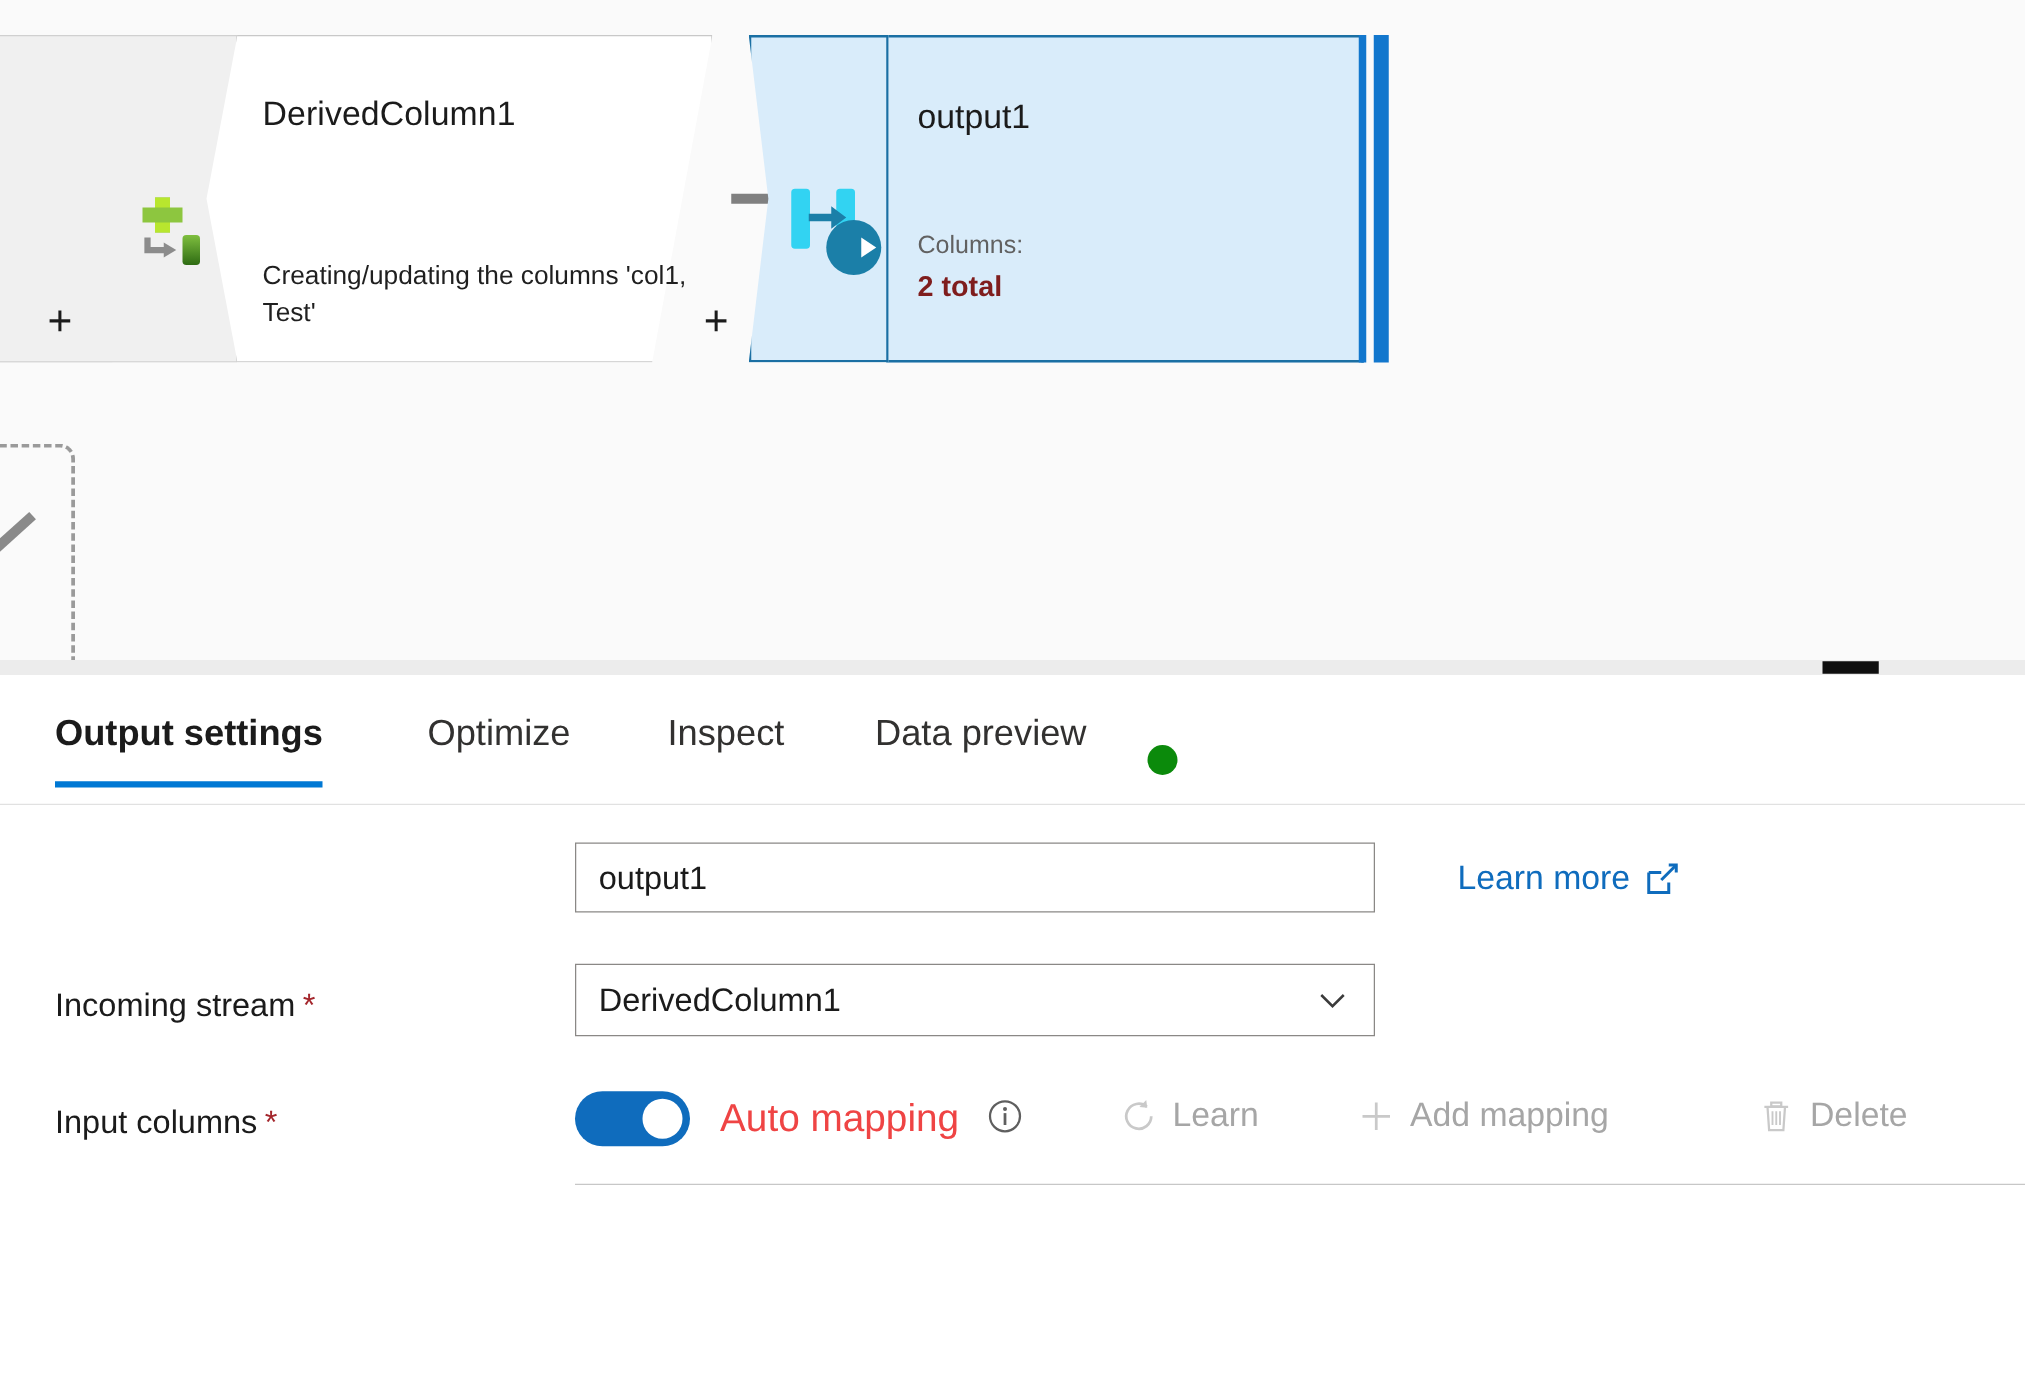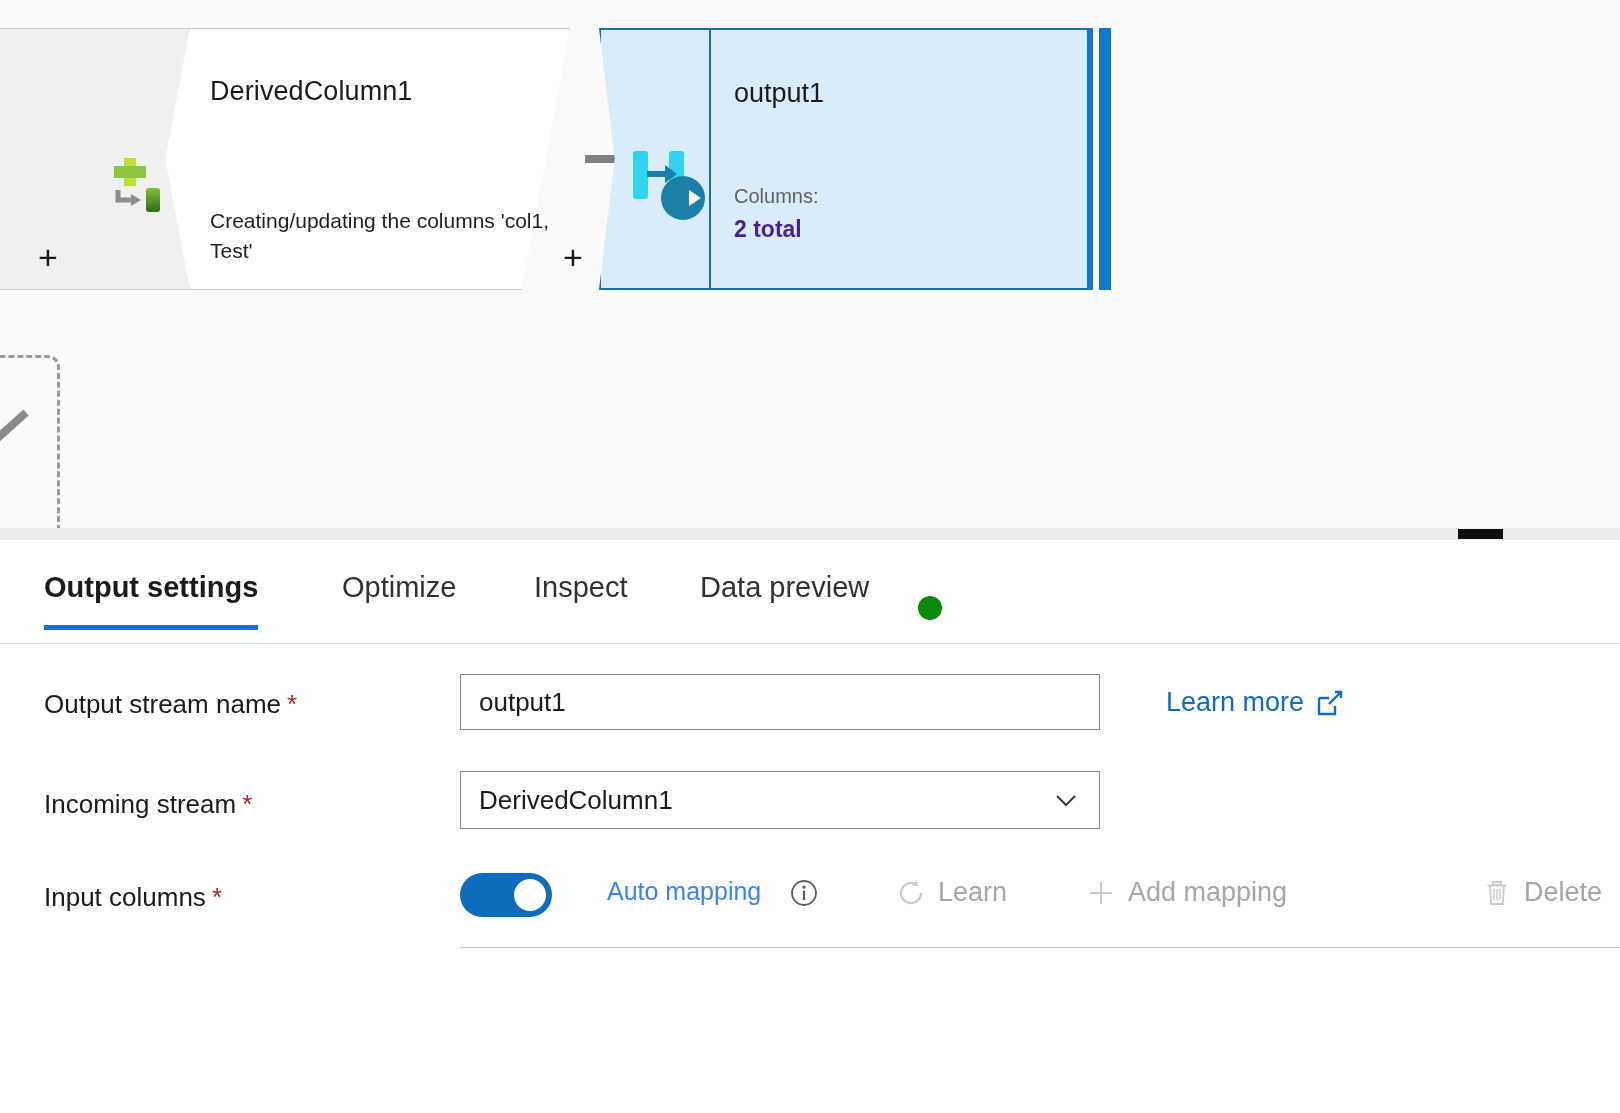--- a/index.html
+++ b/index.html
@@ -117,21 +117,21 @@
     font-size: 27px; color: #1b1b1b; font-weight: 400;
   }
   #node-output .col-label {
     position: absolute;
     left: 135px; top: 157px;
     font-size: 20px; color: #616161;
   }
   #node-output .col-value {
     position: absolute;
     left: 135px; top: 188px;
-    font-size: 23px; color: #4c1d95; font-weight: bold;
+    font-size: 23px; color: #7f1d1d; font-weight: bold;
   }
   #sink-icon { position: absolute; left: 32px; top: 115px; width: 78px; height: 80px; }
 
   
   #dashed-rect {
     position: absolute;
     left: -120px; top: 355px;
     width: 180px; height: 210px;
     border: 3px dashed #9a9a9a;
     border-radius: 12px;
@@ -255,38 +255,38 @@
   }
   #toggle-knob {
     position: absolute;
     right: 6px; top: 6px;
     width: 32px; height: 32px; border-radius: 50%;
     background: #ffffff;
   }
   #toggle-text {
     position: absolute;
     left: 576px; top: 336px;
-    font-size: 25px; color: #3b82f6; white-space: nowrap; margin-left: 31px;
+    font-size: 31px; color: #ef4444; white-space: nowrap;
   }
   #info-icon {
     position: absolute;
     left: 790px; top: 338px;
     width: 28px; height: 28px;
   }
 
   .cmd-btn {
     position: absolute;
     display: flex; align-items: center; gap: 12px;
     font-size: 27px; color: #a6a6a6;
     white-space: nowrap;
     cursor: default;
   }
   #btn-reset { left: 896px; top: 336px; }
   #btn-add-mapping { left: 1086px; top: 336px; }
-  #btn-delete { left: 1482px; top: 336px; }
+  #btn-delete { left: 1406px; top: 336px; }
   .cmd-btn .ic { width: 30px; height: 30px; flex: 0 0 30px; }
 
   #row-divider {
     position: absolute;
     left: 460px; top: 406px; width: 1160px; height: 1px;
     background: #c7c7c7;
   }
   #summary-text {
     position: absolute;
     left: 460px; top: 438px;
@@ -361,23 +361,20 @@
 
   <div id="tabbar">
     <div id="tab-output" class="tab active">Output settings</div>
     <div id="tab-optimize" class="tab">Optimize</div>
     <div id="tab-inspect" class="tab">Inspect</div>
     <div id="tab-preview" class="tab">Data preview</div>
     <div id="preview-dot"></div>
     <div id="tabbar-underline"></div>
   </div>
 
-  <div id="lbl-output-name" class="form-label">
-    <span>Output stream name</span><span class="req">*</span>
-  </div>
   <div id="field-output-name" class="field-box">
     <span title="Output stream name">output1</span>
   </div>
 
   <a id="learn-more">
     <span>Learn more</span>
     <span class="ext-icon">
       <svg viewBox="0 0 28 28" width="28" height="28">
         <path d="M3 9 v16 h16 v-8" stroke="#0f6cbd" stroke-width="2.4" fill="none"></path>
         <path d="M3 9 h10" stroke="#0f6cbd" stroke-width="2.4" fill="none"></path>

